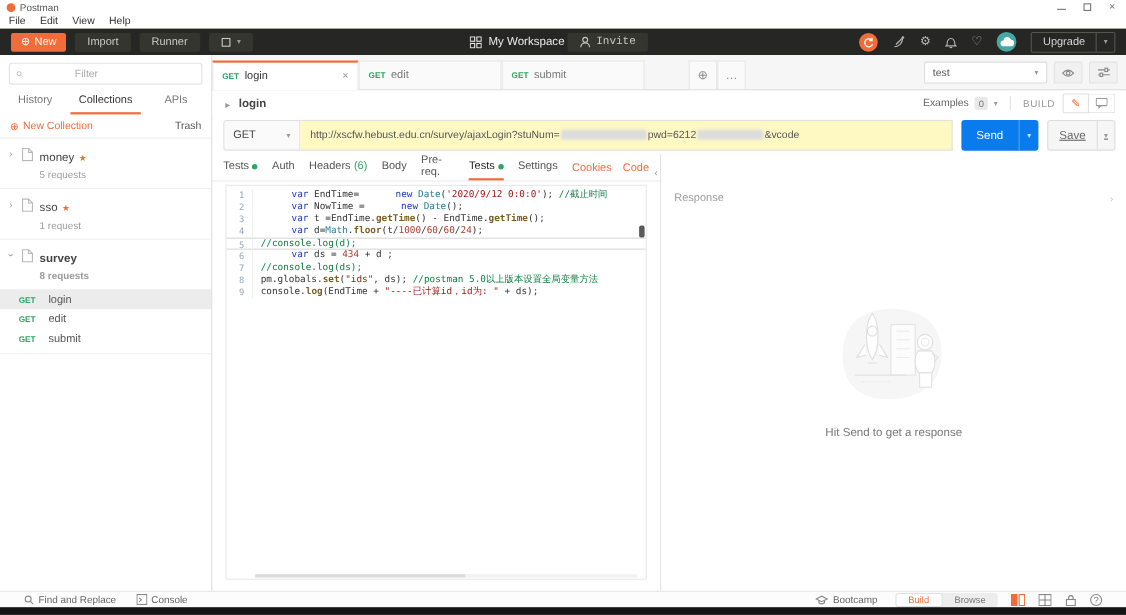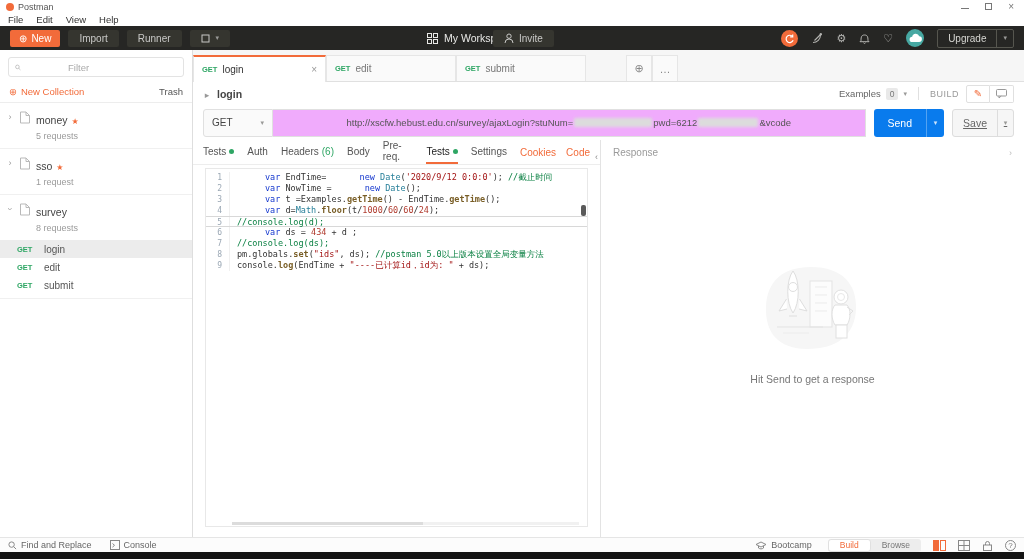--- a/index.html
+++ b/index.html
@@ -14,21 +14,21 @@
   .winctl .min { width:8px; border-top:1px solid #777; margin-top:4px; }
   .winctl .max { width:7px; height:7px; border:1px solid #777; }
   .winctl .cls { font-size:10px; line-height:7px; }
   .menubar { height:13px; display:flex; gap:13px; padding:0 8px; font-size:9.5px; color:#333; align-items:center; background:#fff; }
 
   
   .toolbar { height:24px; background:#262624; display:flex; align-items:center; padding:0 10px; gap:8px; position:relative; }
   .btn-new { background:#F26B3A; color:#fff; font-size:10px; height:17px; border-radius:2px; display:flex; align-items:center; padding:0 9px; gap:4px; }
   .btn-dark { background:#35352f; color:#c9c9c7; font-size:10px; height:17px; border-radius:2px; display:flex; align-items:center; padding:0 11px; gap:5px; }
   .workspace { position:absolute; left:427px; color:#e8e8e6; font-size:10.5px; display:flex; gap:6px; align-items:center; }
-  .invite { position:absolute; left:493px; }
+  .invite { position:absolute; left:516px;font-family:Liberation Mono, monospace; }
   .caret { font-size:7px; color:#9a9a98; }
   .tool-icons { margin-left:auto; display:flex; align-items:center; gap:13px; color:#b3b3b0; }
   .sync-circle { width:17px; height:17px; border-radius:50%; background:#F26B3A; display:flex; align-items:center; justify-content:center; }
   .glyph { font-size:11px; line-height:11px; }
   .avatar { width:18px; height:18px; border-radius:50%; background:#47A8A2; display:flex; align-items:center; justify-content:center; }
   .btn-upgrade { border:1px solid #56564f; color:#d6d6d2; font-size:10px; height:19px; display:flex; align-items:center; border-radius:2px; overflow:hidden; }
   .btn-upgrade .lbl { padding:0 10px; }
   .btn-upgrade .cw { padding:0 6px; border-left:1px solid #56564f; height:100%; display:flex; align-items:center; }
 
   
@@ -78,21 +78,21 @@
   .vdiv { width:1px; height:13px; background:#e0e0e0; margin:0 4px; }
   .build-lbl { font-size:9px; color:#999; letter-spacing:0.5px; }
   .mini-box { width:24px; height:18px; border:1px solid #e0e0e0; display:flex; align-items:center; justify-content:center; }
   .mini-box.first { border-radius:2px 0 0 2px; }
   .mini-box.last { border-radius:0 2px 2px 0; border-left:none; }
   .pencil { color:#F26B3A; font-size:10px; }
 
   .urlrow { height:35px; display:flex; align-items:center; padding:0 10px; }
   .method-box { width:70px; height:28px; border:1px solid #e0e0e0; background:#fafafa; border-radius:3px 0 0 3px; display:flex; align-items:center; padding:0 8px; font-size:10px; color:#444; flex:none; }
   .method-box .caret { margin-left:auto; }
-  .url-input { flex:1; height:28px; border:1px solid #e0e0e0; border-left:none; background:#f0abfc; display:flex; align-items:center; padding:0 9px; font-size:9.5px; color:#555; white-space:nowrap; overflow:hidden;justify-content:center; }
+  .url-input { flex:1; height:28px; border:1px solid #e0e0e0; border-left:none; background:#fef9c3; display:flex; align-items:center; padding:0 9px; font-size:9.5px; color:#555; white-space:nowrap; overflow:hidden; }
   .redact { display:inline-block; height:9px; background:#dcdcdc; border-radius:1px; margin:0 1px; filter:blur(1.5px); }
   .btn-send { height:28px; background:#097BED; color:#fff; border-radius:3px; margin-left:8px; display:flex; font-size:10.5px; overflow:hidden; flex:none; }
   .btn-send .lbl { padding:0 14px; display:flex; align-items:center; }
   .btn-send .cw { width:18px; border-left:1px solid rgba(255,255,255,0.3); display:flex; align-items:center; justify-content:center; }
   .btn-send .caret { color:#cfe4fb; }
   .btn-save { height:28px; background:#f6f6f6; border:1px solid #ddd; color:#666; border-radius:3px; margin-left:8px; display:flex; font-size:10.5px; overflow:hidden; flex:none;text-decoration:underline; }
   .btn-save .lbl { padding:0 10px; display:flex; align-items:center; }
   .btn-save .cw { width:16px; border-left:1px solid #ddd; display:flex; align-items:center; justify-content:center; }
 
   .workrow { flex:1; display:flex; min-height:0; }
@@ -110,27 +110,27 @@
   .code-line.cur-line { border-top:1px solid #d8d8d8; border-bottom:1px solid #d8d8d8; }
   .ln { width:24px; text-align:right; color:#9aa7b4; padding-right:7px; flex:none; font-size:8px; border-right:1px solid #f0f0f0; }
   .code-text { white-space:pre; padding-left:7px; }
   .tok-k { color:#1437CE;margin-left:28px; } .tok-t { color:#267F99; } .tok-f { color:#795E26; font-weight:bold; }
   .tok-s { color:#A31515; } .tok-n { color:#B03B2E; } .tok-c { color:#0B8043; } .tok-d { color:#333; }
   .vscroll { position:absolute; right:1px; top:36px; width:5px; height:11px; background:#5a5a5a; border-radius:2px; }
   .hscroll { position:absolute; bottom:1px; left:26px; right:8px; height:3px; background:#f1f1f1; }
   .hscroll .thumb { width:55%; height:100%; background:#dcdcdc; }
 
   .right-pane { flex:1; display:flex; flex-direction:column; min-width:0; }
-  .res-header { height:25px; display:flex; align-items:center; padding:0 12px; font-size:10px; color:#9a9a9a; flex:none; }
+  .res-header { height:25px; display:flex; align-items:center; padding:0 12px; font-size:10px; color:#9a9a9a; flex:none;margin-top:28px; }
   .res-scroll { margin-left:auto; color:#bbb; font-size:9px; }
   .empty-state { flex:1; display:flex; flex-direction:column; align-items:center; justify-content:center; padding-bottom:55px; }
   .empty-text { font-size:10.5px; color:#777; margin-top:18px; }
 
   
-  .statusbar { position:absolute; bottom:7px; left:0; right:0; height:15px; border-top:1px solid #e5e5e5; background:#fcfcfc; display:flex; align-items:center; padding:0 8px; font-size:9px; color:#666; }
+  .statusbar { position:absolute; bottom:7px; left:0; right:0; height:15px; border-top:1px solid #e5e5e5; background:#fcfcfc; display:flex; align-items:center; padding:0 22px; font-size:9px; color:#666; }
   .sb-item { display:flex; align-items:center; gap:4px; margin-right:18px; }
   .sb-right { margin-left:auto; display:flex; align-items:center; gap:12px; }
   .seg { display:flex; background:#ededed; border-radius:3px; height:13px; overflow:hidden; font-size:8.5px; align-items:stretch; }
   .seg-build { background:#fff; color:#F26B3A; padding:0 11px; border:1px solid #e0e0e0; border-radius:3px; display:flex; align-items:center; }
   .seg-browse { color:#777; padding:0 11px; display:flex; align-items:center; }
   .help-circle { width:11px; height:11px; border:1px solid #888; border-radius:50%; font-size:8px; color:#777; display:flex; align-items:center; justify-content:center; }
   .taskbar { position:absolute; bottom:0; left:0; right:0; height:7px; background:#141414; }
 </style>
 </head>
 <body>
@@ -221,20 +221,31 @@
 <div class="main">
 
   <div class="sidebar">
     <div class="search">
       <svg width="9" height="9" viewBox="0 0 10 10">
         <circle cx="4" cy="4" r="3" fill="none" stroke="#aaa" stroke-width="1.1"></circle>
           <line x1="6.3" y1="6.3" x2="9" y2="9" stroke="#aaa" stroke-width="1.1"></line>
       </svg>
       <input placeholder="Filter" style="">
     </div>
+    <div class="side-tabs">
+      <div class="side-tab">
+          <span>History</span>
+        </div>
+      <div class="side-tab active">
+          <span>Collections</span>
+        </div>
+      <div class="side-tab">
+          <span>APIs</span>
+        </div>
+    </div>
     <div class="side-actions">
       <div class="new-col">
         <span>⊕</span>
         <span>New Collection</span>
       </div>
       <span class="trash">Trash</span>
     </div>
 
     <div class="col-item">
       <span class="chev">›</span>
@@ -253,21 +264,21 @@
       <svg width="12" height="13" viewBox="0 0 12 13" style="margin-top:1px;">
         <path d="M1.5 1 h5.5 l3.5 3.5 v7.5 h-9 z" fill="none" stroke="#b9b9b9"></path>
           <path d="M7 1 v3.5 h3.5" fill="none" stroke="#b9b9b9"></path>
       </svg>
       <div>
         <div><span class="col-name">sso</span><span class="col-star">★</span></div>
         <div class="col-meta">1 request</div>
       </div>
     </div>
 
-    <div class="col-item" style="border-bottom:none;">
+    <div class="col-item" style="border-bottom:none;font-weight:bold;">
       <span class="chev down">›</span>
       <svg width="12" height="13" viewBox="0 0 12 13" style="margin-top:1px;">
         <path d="M1.5 1 h5.5 l3.5 3.5 v7.5 h-9 z" fill="none" stroke="#b9b9b9"></path>
           <path d="M7 1 v3.5 h3.5" fill="none" stroke="#b9b9b9"></path>
       </svg>
       <div>
         <div><span class="col-name">survey</span></div>
         <div class="col-meta">8 requests</div>
       </div>
     </div>
@@ -302,20 +313,40 @@
       <div class="tab">
         <span class="m">GET</span>
         <span>submit</span>
       </div>
       <div class="tab-btn" style="margin-left:40px;">
           <span>⊕</span>
         </div>
       <div class="tab-btn">
           <span>…</span>
         </div>
+      <div class="env-area">
+        <div class="env-select">
+          <span>test</span>
+          <span class="caret">▾</span>
+        </div>
+        <div class="env-btn">
+          <svg width="12" height="9" viewBox="0 0 12 9">
+            <path d="M1 4.5 Q6 -1 11 4.5 Q6 10 1 4.5 z" fill="none" stroke="#888"></path>
+              <circle cx="6" cy="4.5" r="1.6" fill="none" stroke="#888"></circle>
+          </svg>
+        </div>
+        <div class="env-btn">
+          <svg width="11" height="10" viewBox="0 0 11 10">
+            <line x1="0" y1="2.5" x2="11" y2="2.5" stroke="#888"></line>
+              <line x1="0" y1="7" x2="11" y2="7" stroke="#888"></line>
+            <rect x="6.5" y="1" width="2.4" height="3" fill="#f1f1f1" stroke="#888"></rect>
+              <rect x="2" y="5.5" width="2.4" height="3" fill="#f1f1f1" stroke="#888"></rect>
+          </svg>
+        </div>
+      </div>
     </div>
 
     <div class="reqheader">
       <span class="chev">▸</span>
       <span class="req-title">login</span>
       <div class="rh-right">
         <div class="examples">
           <span>Examples</span>
           <span class="badge">0</span>
           <span class="caret">▾</span>
@@ -399,21 +430,21 @@
               <div class="code-line">
                 <span class="ln">1</span>
                 <span class="code-text"><span class="tok-k">var</span><span class="tok-d"> EndTime= </span><span class="tok-k">new</span><span class="tok-t"> Date</span><span class="tok-d">(</span><span class="tok-s">'2020/9/12 0:0:0'</span><span class="tok-d">); </span><span class="tok-c">//截止时间</span></span>
               </div>
               <div class="code-line">
                 <span class="ln">2</span>
                 <span class="code-text"><span class="tok-k">var</span><span class="tok-d"> NowTime = </span><span class="tok-k">new</span><span class="tok-t"> Date</span><span class="tok-d">();</span></span>
               </div>
               <div class="code-line">
                 <span class="ln">3</span>
-                <span class="code-text"><span class="tok-k">var</span><span class="tok-d"> t =Examples.</span><span class="tok-f">getTime</span><span class="tok-d">() - EndTime.</span><span class="tok-f">getTime</span><span class="tok-d">();</span></span>
+                <span class="code-text"><span class="tok-k">var</span><span class="tok-d"> t =EndTime.</span><span class="tok-f">getTime</span><span class="tok-d">() - EndTime.</span><span class="tok-f">getTime</span><span class="tok-d">();</span></span>
               </div>
               <div class="code-line">
                 <span class="ln">4</span>
                 <span class="code-text"><span class="tok-k">var</span><span class="tok-d"> d=</span><span class="tok-t">Math</span><span class="tok-d">.</span><span class="tok-f">floor</span><span class="tok-d">(t/</span><span class="tok-n">1000</span><span class="tok-d">/</span><span class="tok-n">60</span><span class="tok-d">/</span><span class="tok-n">60</span><span class="tok-d">/</span><span class="tok-n">24</span><span class="tok-d">);</span></span>
               </div>
               <div class="code-line cur-line">
                 <span class="ln">5</span>
                 <span class="code-text"><span class="tok-c">//console.log(d);</span></span>
               </div>
               <div class="code-line">

